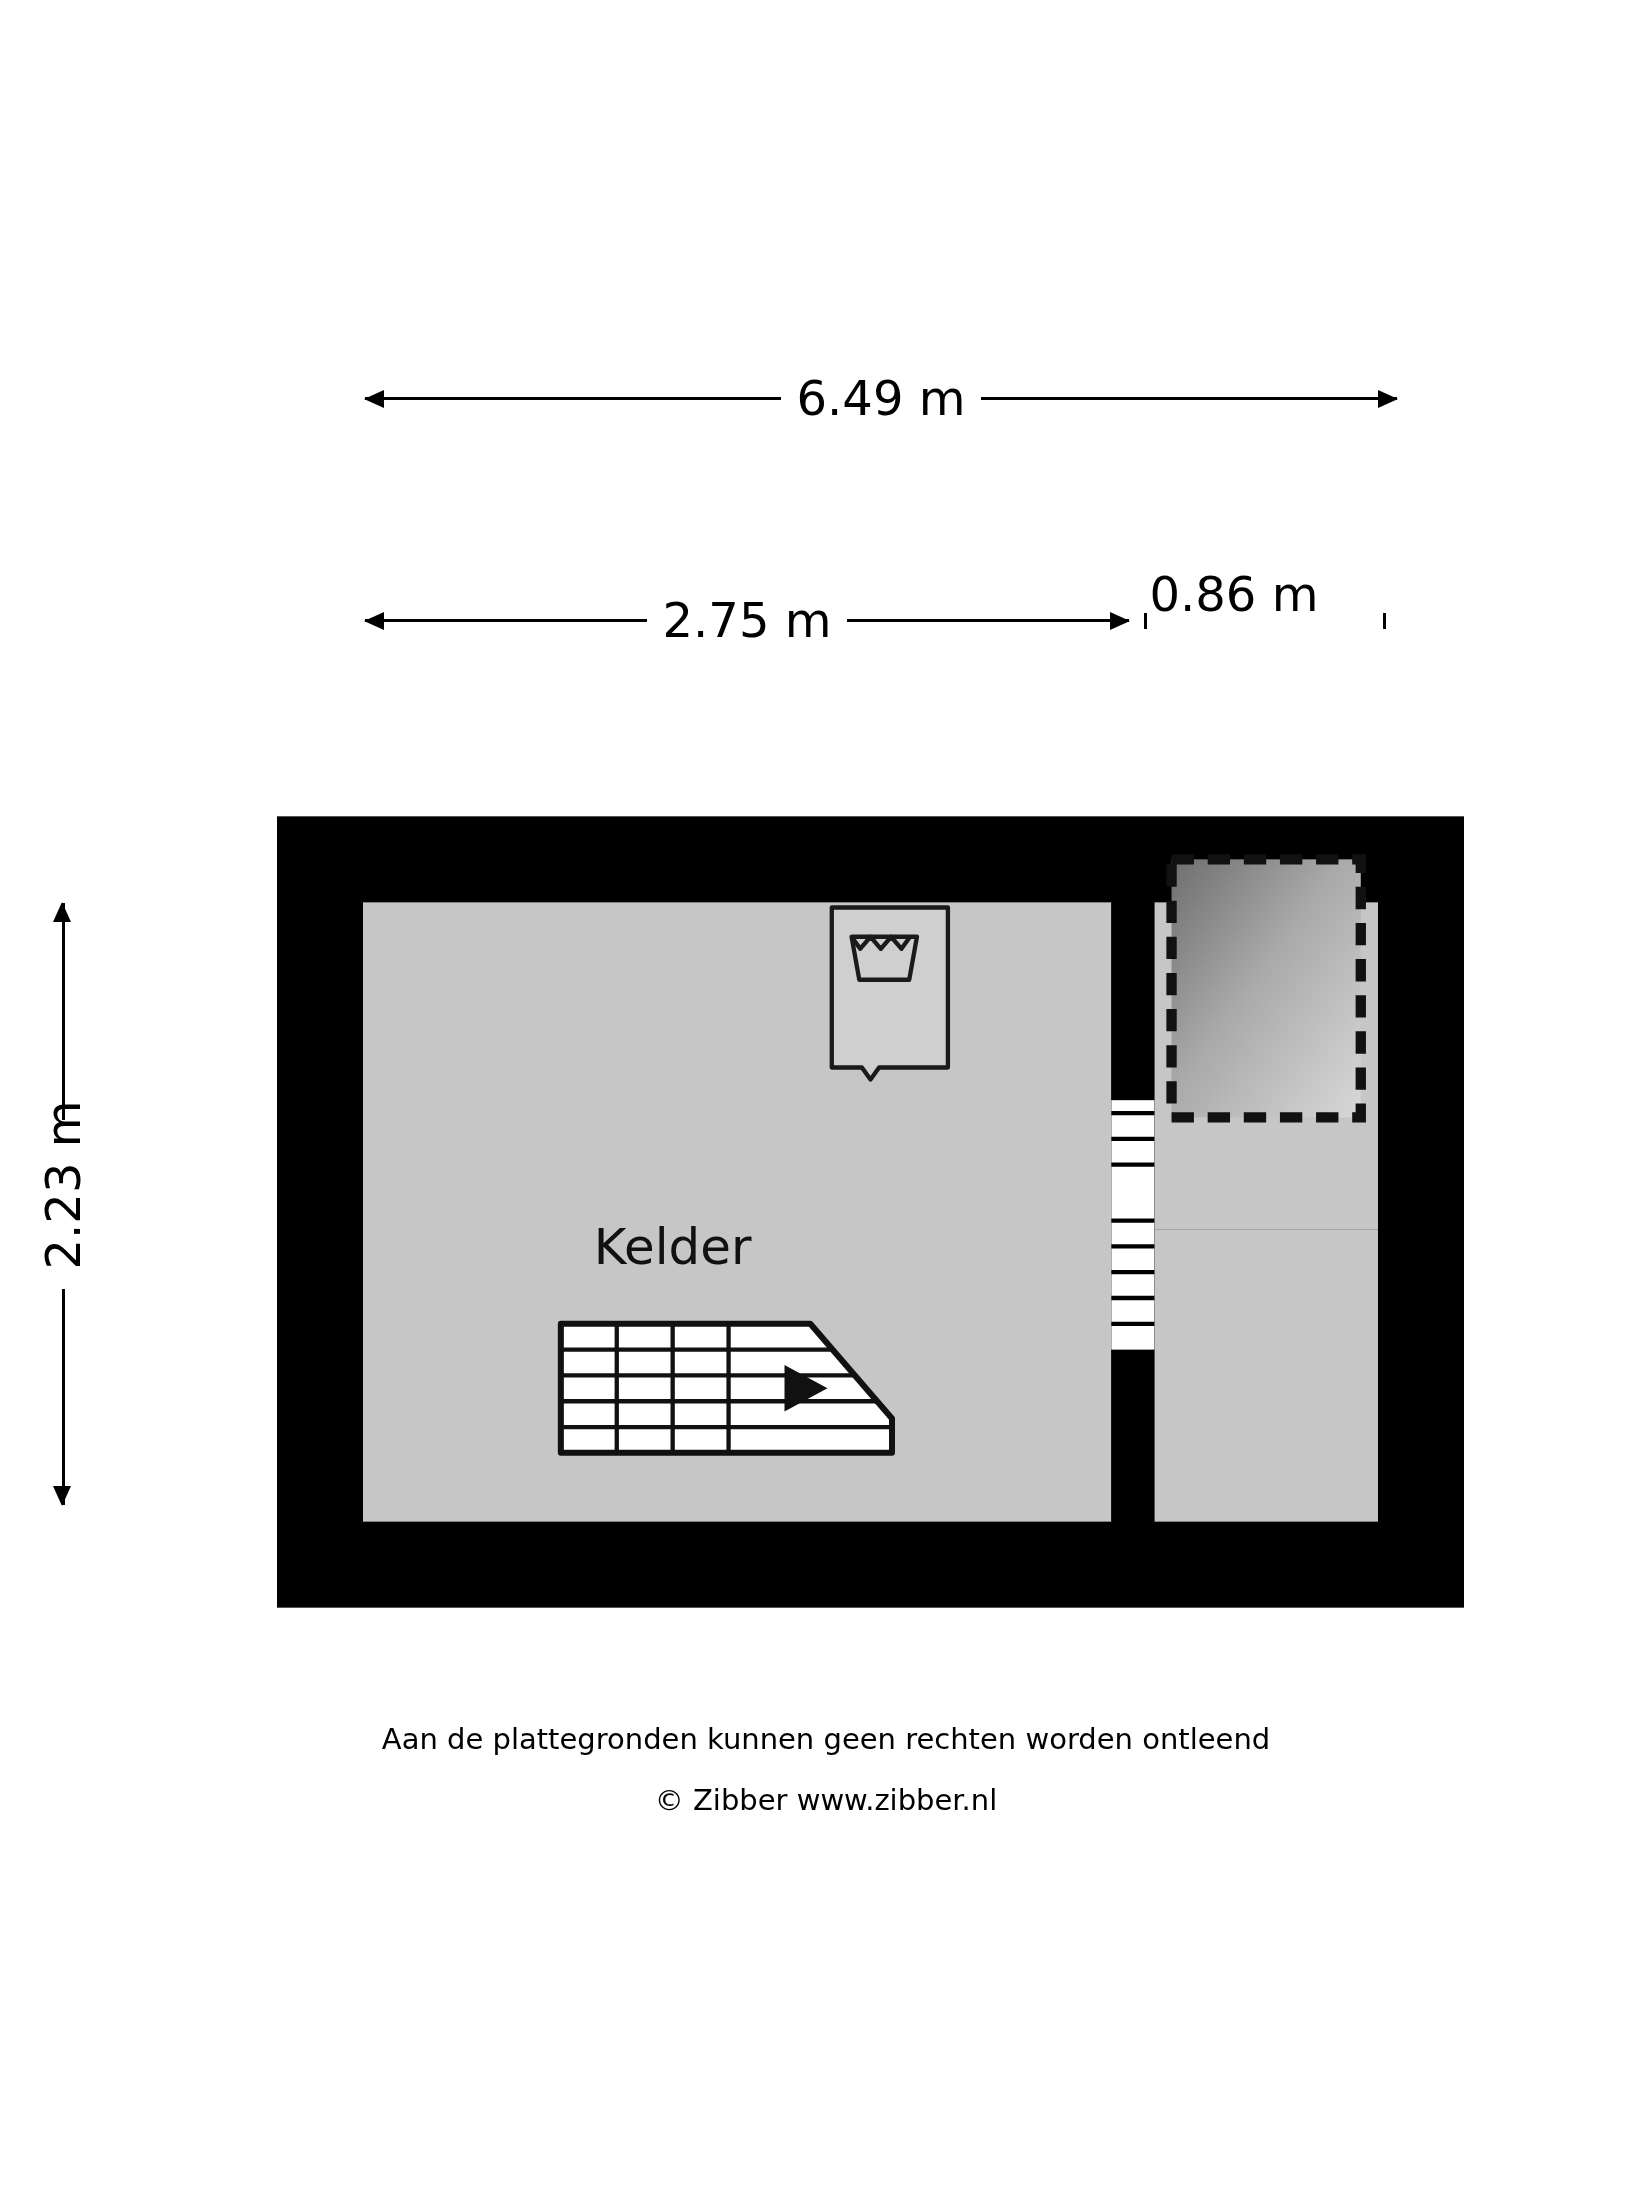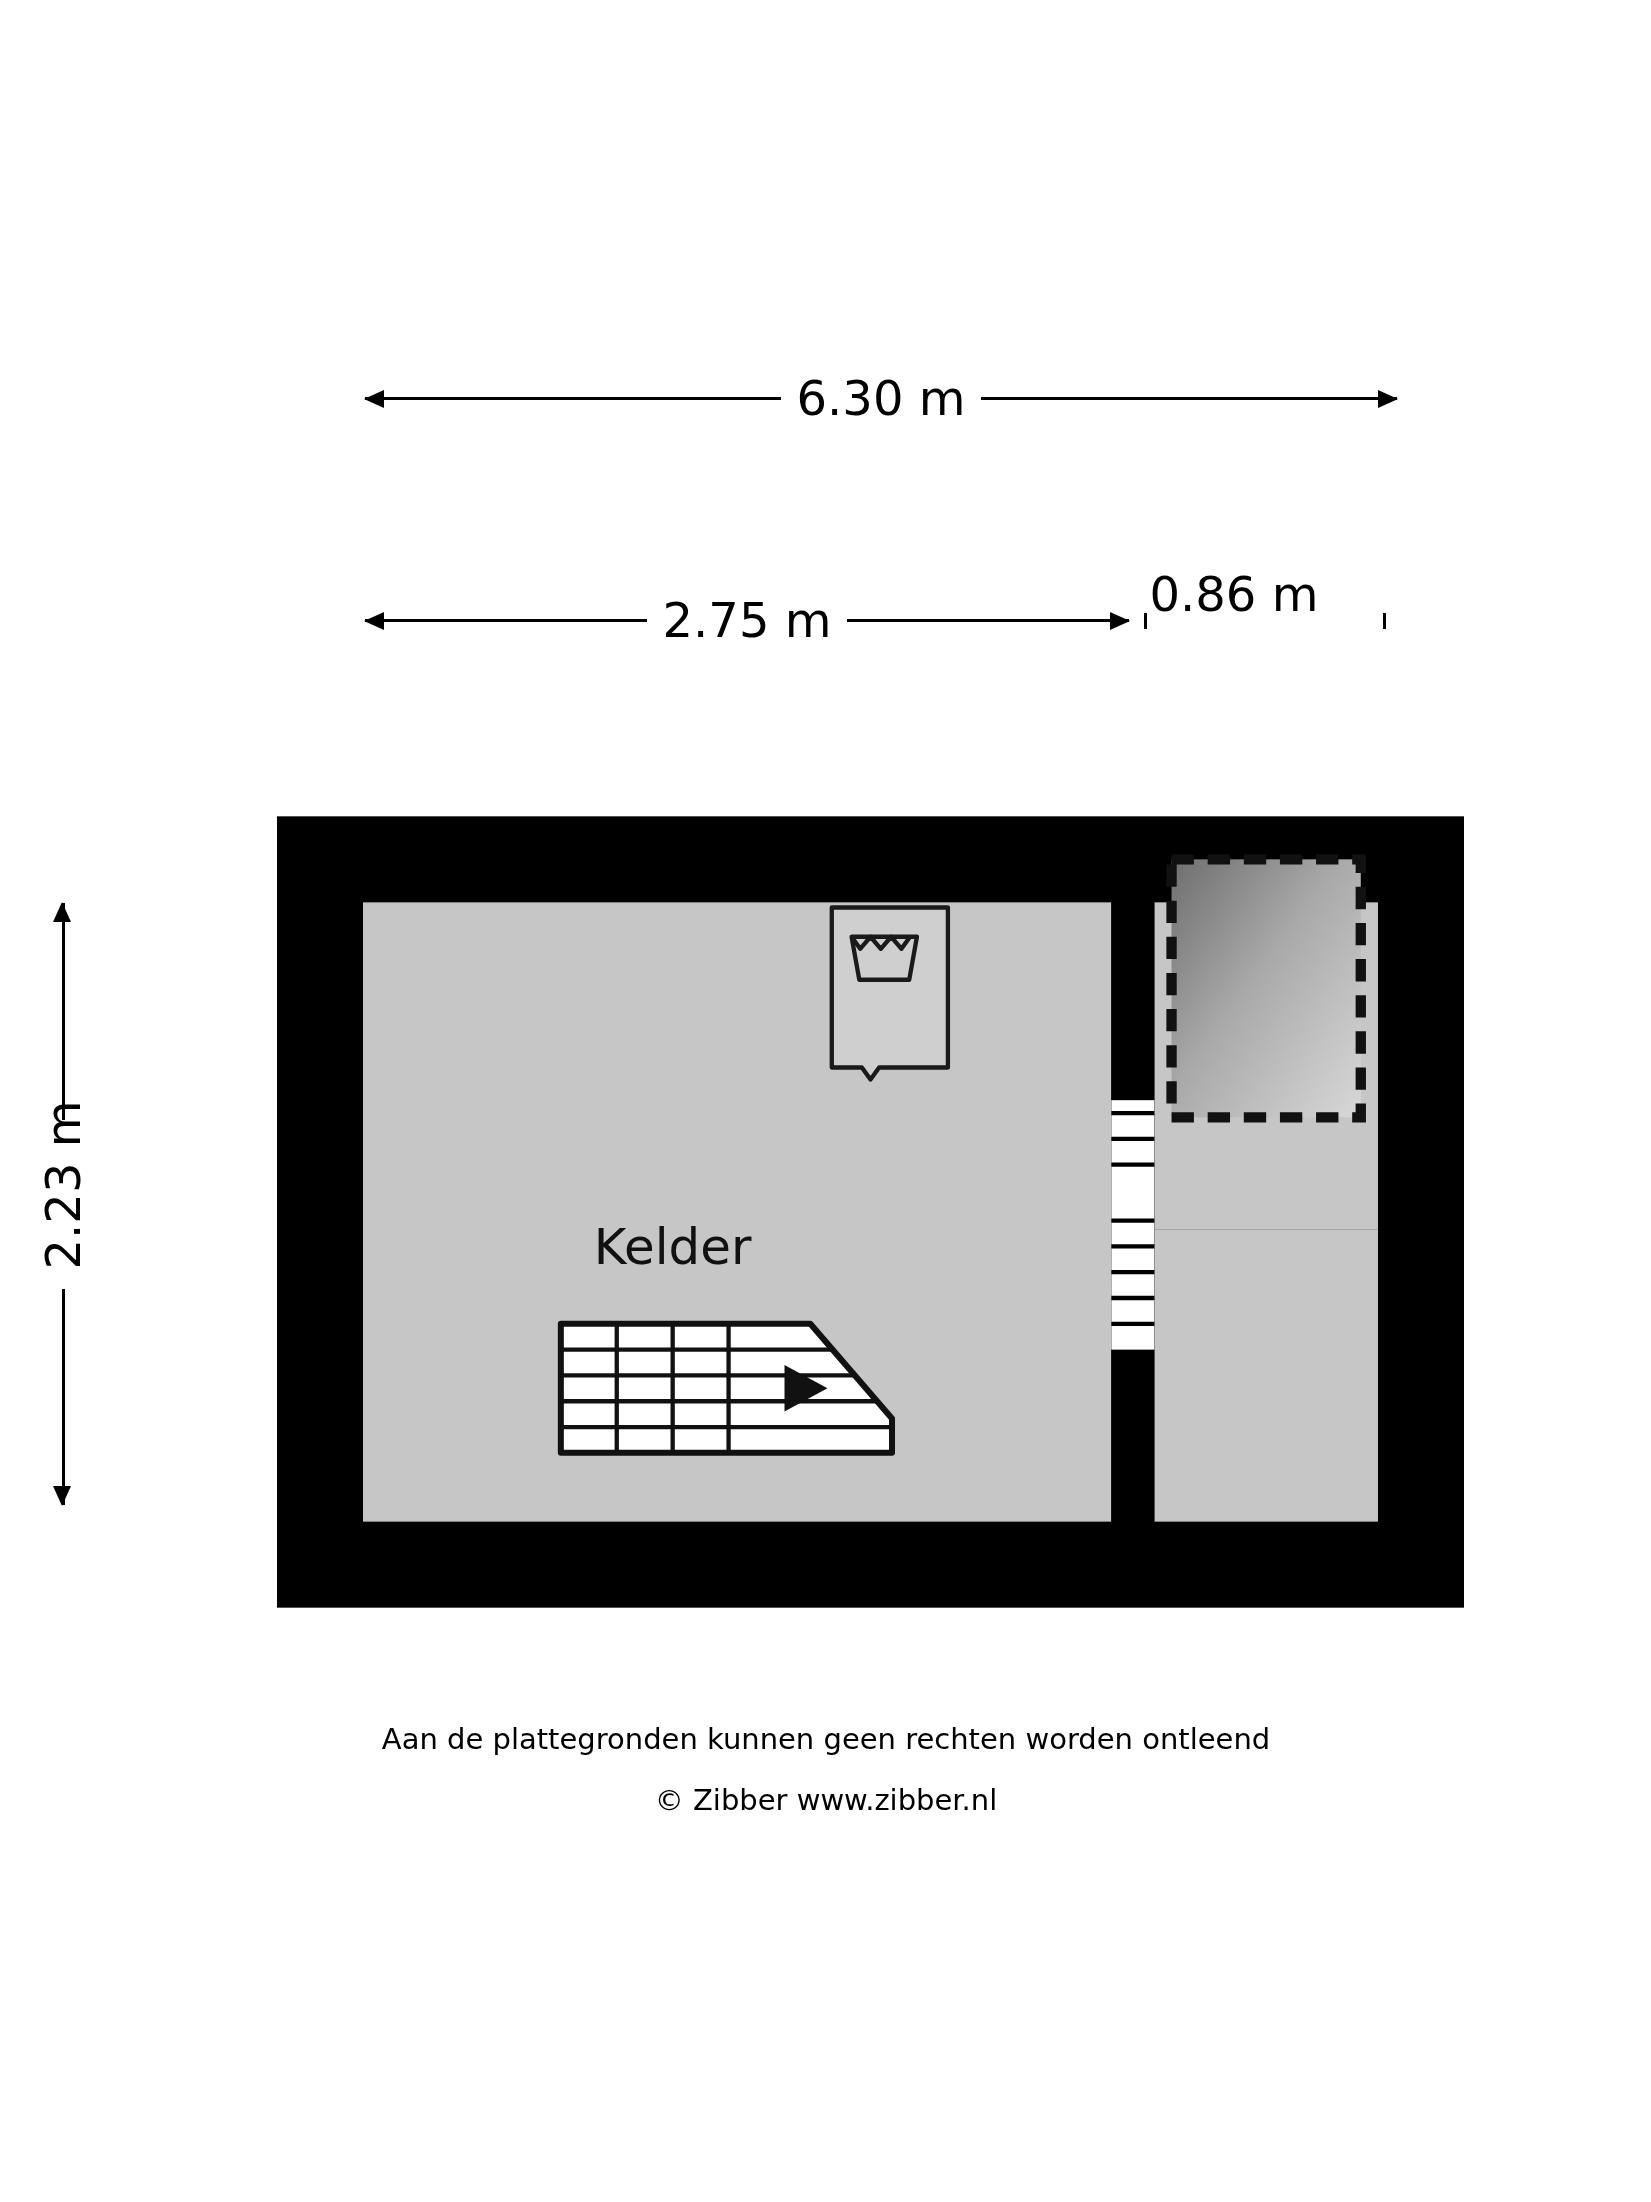--- a/index.html
+++ b/index.html
@@ -159,21 +159,21 @@
   }
   #footer .line2 { display: block; margin-top: 24px; }
 </style>
 </head>
 <body>
 
 <div class="page">
 
   <div class="dim" id="dim-top-total">
     <div class="line arrow-l"></div>
-    <div class="label">6.30 m</div>
+    <div class="label">6.49 m</div>
     <div class="line arrow-r"></div>
   </div>
 
   <div class="dim" id="dim-top-left">
     <div class="line arrow-l"></div>
     <div class="label">2.75 m</div>
     <div class="line arrow-r"></div>
   </div>
 
   <div class="dim" id="dim-top-right">

